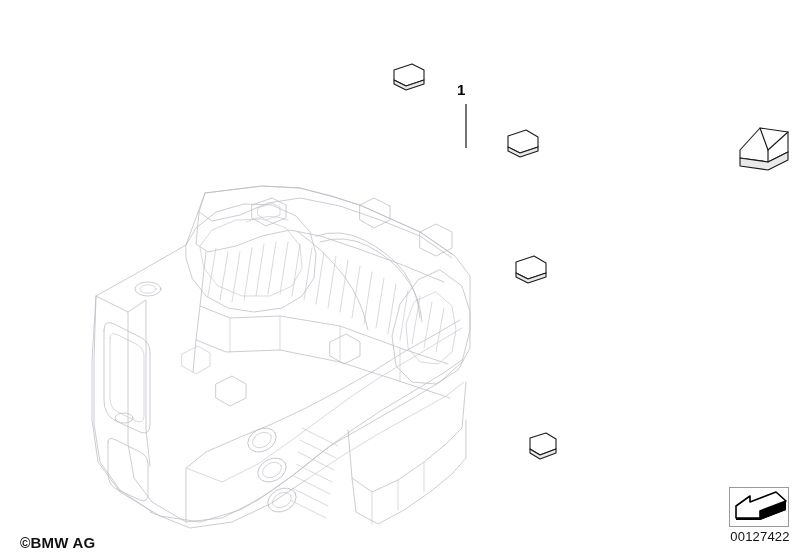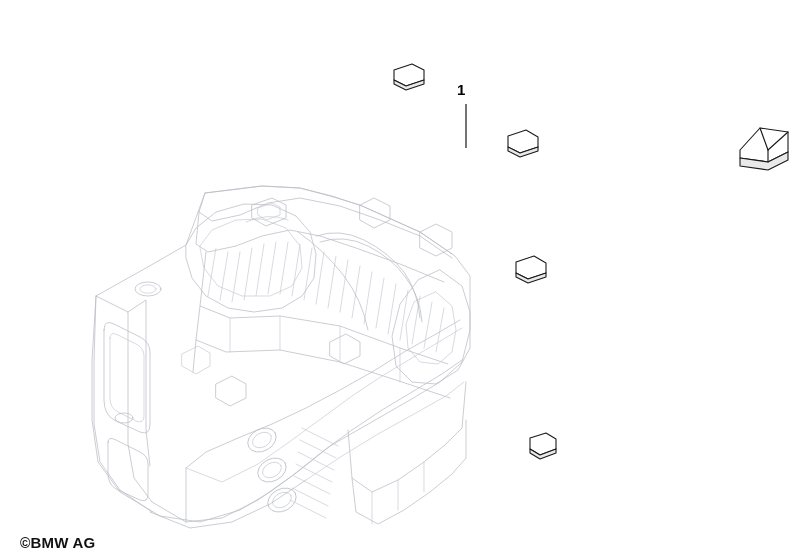--- a/index.html
+++ b/index.html
@@ -368,14 +368,26 @@
     </g>
 
   </svg>
 
   <div id="callout-1">1</div>
 
   <div id="copyright">
     <span class="c-mark">©</span><span>BMW AG</span>
   </div>
 
+  <div id="corner-mark">
+    <div class="mark-box">
+      <svg width="60" height="40" viewBox="0 0 60 40">
+        <polygon fill="#000000" points="6,18 20,8 20,14 46,4 56,13 30,23 30,30 6,30"></polygon>
+        <polygon fill="#000000" points="30,23 56,13 56,22 30,32"></polygon>
+        <polygon fill="#ffffff" stroke="#000000" stroke-width="1.6" stroke-linejoin="round" points="6,18 20,8 20,14 46,4 56,13 30,23 30,30 6,30"></polygon>
+        <polygon fill="#000000" points="30,23 56,13 56,22 30,32 30,23"></polygon>
+        <polygon fill="#000000" points="6,30 30,30 30,32 6,32"></polygon>
+      </svg>
+    </div>
+    <div id="part-number">00127422</div>
+  </div>
 
 </div>
 
 </body></html>

